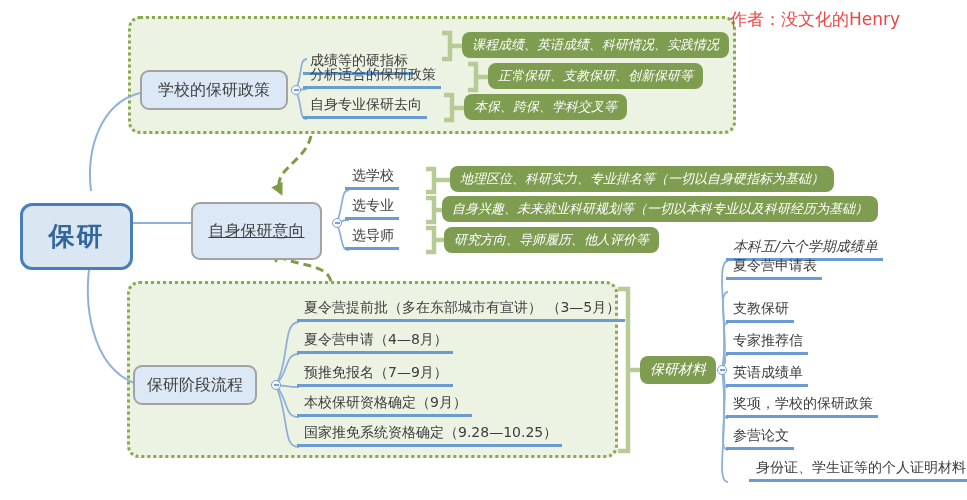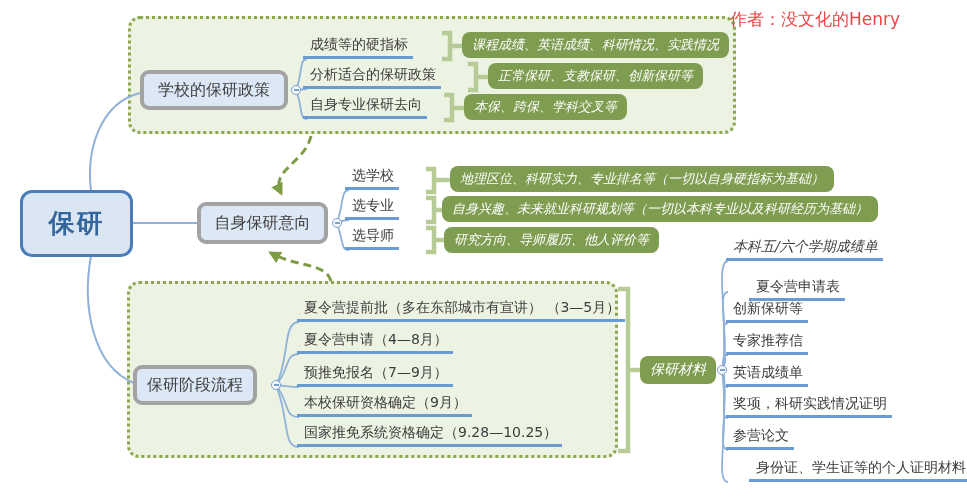--- a/index.html
+++ b/index.html
@@ -7,26 +7,26 @@
     position:relative;width:967px;height:500px;background:#ffffff;overflow:hidden;
     font-family:"DejaVu Sans","Liberation Sans",sans-serif;
   }
   .boundary{
     position:absolute;background:#edf3e2;border:3px dotted #8ba74f;border-radius:12px;
     box-sizing:border-box;
   }
   #conn{position:absolute;left:0;top:0;z-index:2;}
   .node{
     position:absolute;z-index:3;display:flex;align-items:center;justify-content:center;
-    background:#dde8f6;border:4px solid #a3a3a3;border-radius:9px;box-sizing:border-box;
+    background:#dde8f6;border:2px solid #a3a3a3;border-radius:9px;box-sizing:border-box;
     color:#404040;font-size:16px;white-space:nowrap;
   }
   .root{
     background:#dbe6f3;border:3px solid #4a7ebb;border-radius:12px;
-    color:#33669c;font-size:26px;font-weight:bold;letter-spacing:2px;
+    color:#33669c;font-size:26px;font-weight:bold;letter-spacing:2px;margin-top:13px;
   }
   .topic-line{
     position:absolute;z-index:3;white-space:nowrap;color:#3d3d3d;font-size:14px;
     line-height:20px;padding:0 5px 2px 7px;border-bottom:3px solid #6b9bd3;
   }
   .summary{
     position:absolute;z-index:3;display:flex;align-items:center;justify-content:center;
     background:#7e9d50;color:#ffffff;font-style:italic;font-size:13px;white-space:nowrap;
     border-radius:8px;padding:0 10px;height:26px;box-sizing:border-box;
   }
@@ -107,29 +107,29 @@
 
   <div class="author" style="left:730px;top:8px;">作者：没文化的Henry</div>
 
   <div class="node root" style="left:20px;top:190px;width:113px;height:67px;">保研</div>
 
   <div class="node" style="left:140px;top:70px;width:148px;height:40px;">学校的保研政策</div>
   <div class="toggle" style="left:291px;top:85px;">
       <span class="minus"></span>
     </div>
 
-  <div class="topic-line" style="left:303px;top:34px;">成绩等的硬指标</div>
+  <div class="topic-line" style="left:303px;top:50px;">成绩等的硬指标</div>
   <div class="topic-line" style="left:303px;top:64px;">分析适合的保研政策</div>
   <div class="topic-line" style="left:303px;top:94px;">自身专业保研去向</div>
 
   <div class="summary" style="left:462px;top:32px;">课程成绩、英语成绩、科研情况、实践情况</div>
   <div class="summary" style="left:488px;top:63px;">正常保研、支教保研、创新保研等</div>
   <div class="summary" style="left:464px;top:94px;">本保、跨保、学科交叉等</div>
 
-  <div class="node" style="left:197px;top:202px;width:131px;height:42px;">自身保研意向</div>
+  <div class="node" style="left:191px;top:202px;width:131px;height:58px;text-decoration:underline;">自身保研意向</div>
   <div class="toggle" style="left:332px;top:218px;">
       <span class="minus"></span>
     </div>
 
   <div class="topic-line" style="left:345px;top:165px;">选学校</div>
   <div class="topic-line" style="left:345px;top:195px;">选专业</div>
   <div class="topic-line" style="left:345px;top:225px;">选导师</div>
 
   <div class="summary" style="left:450px;top:166px;">地理区位、科研实力、专业排名等（一切以自身硬指标为基础）</div>
   <div class="summary" style="left:442px;top:196px;">自身兴趣、未来就业科研规划等（一切以本科专业以及科研经历为基础）</div>
@@ -145,21 +145,21 @@
   <div class="topic-line" style="left:297px;top:362px;">预推免报名（7—9月）</div>
   <div class="topic-line" style="left:297px;top:392px;">本校保研资格确定（9月）</div>
   <div class="topic-line" style="left:297px;top:422px;">国家推免系统资格确定（9.28—10.25）</div>
 
   <div class="summary big" style="left:640px;top:356px;">保研材料</div>
   <div class="toggle" style="left:717px;top:365px;">
       <span class="minus"></span>
     </div>
 
   <div class="topic-line" style="left:726px;top:236px;font-style:italic;">本科五/六个学期成绩单</div>
-  <div class="topic-line" style="left:726px;top:276px;margin-left:23px;">夏令营申请表</div>
-  <div class="topic-line" style="left:726px;top:298px;">创新保研等</div>
+  <div class="topic-line" style="left:726px;top:255px;">夏令营申请表</div>
+  <div class="topic-line" style="left:726px;top:298px;">支教保研</div>
   <div class="topic-line" style="left:726px;top:330px;">专家推荐信</div>
   <div class="topic-line" style="left:726px;top:362px;">英语成绩单</div>
-  <div class="topic-line" style="left:726px;top:393px;">奖项，科研实践情况证明</div>
+  <div class="topic-line" style="left:726px;top:393px;">奖项，学校的保研政策</div>
   <div class="topic-line" style="left:726px;top:425px;">参营论文</div>
   <div class="topic-line" style="left:749px;top:457px;">身份证、学生证等的个人证明材料</div>
 
 </div>
 
 </body></html>

